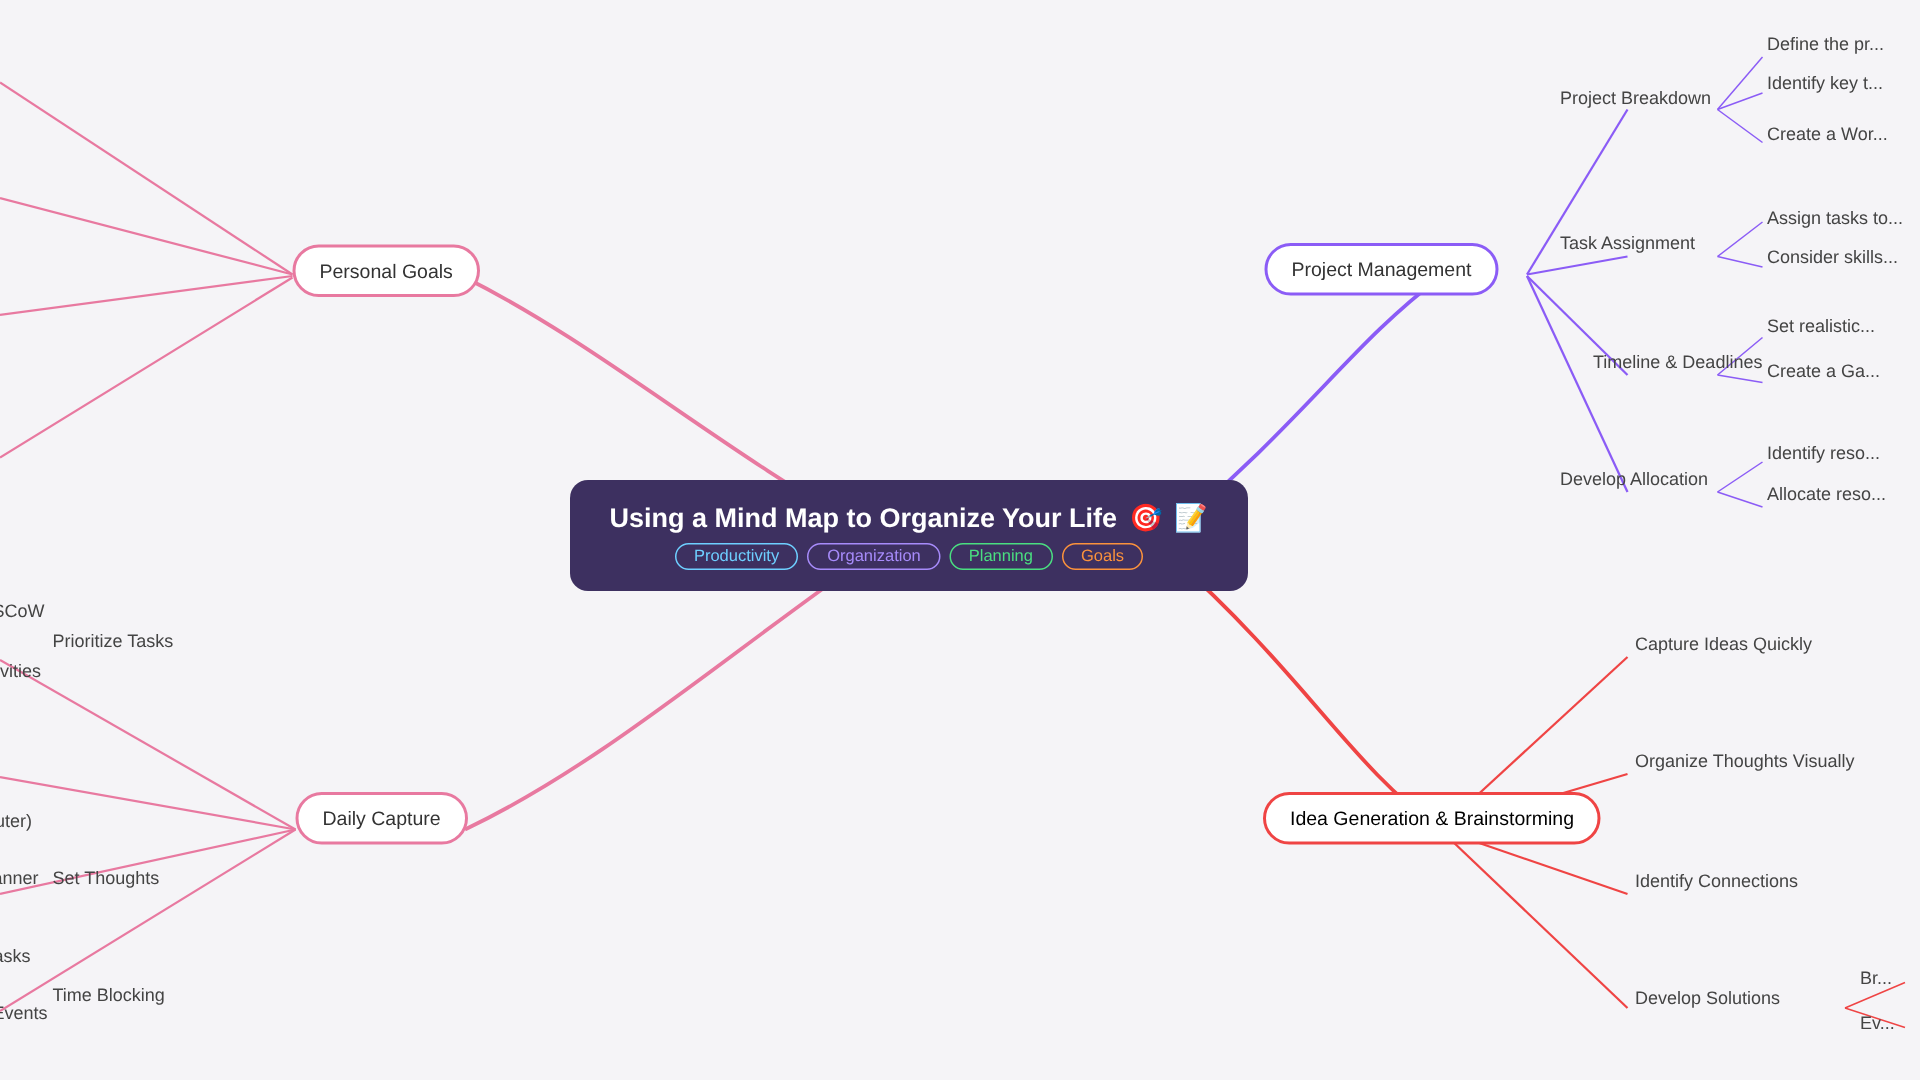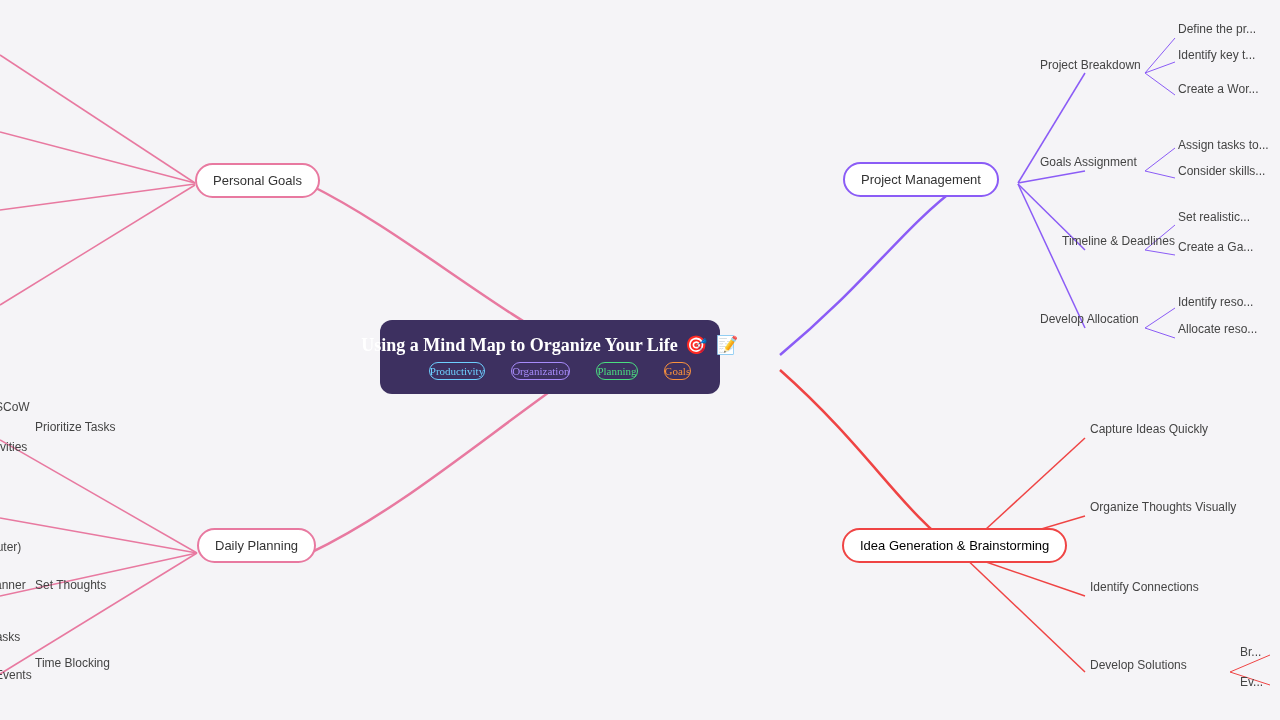--- a/index.html
+++ b/index.html
@@ -35,25 +35,24 @@
       white-space: nowrap;
     }
 
     .node-center {
       background: #3d3060;
       color: #fff;
       border-radius: 12px;
       padding: 14px 24px;
       flex-direction: column;
       gap: 6px;
-      width: 340px;
+      width: 452px;
       left: 380px;
       top: 320px;
       z-index: 10;
-      font-family: Liberation Serif, serif;
     }
 
     .node-center .title {
       font-size: 18px;
       font-weight: 600;
       color: #fff;
       display: flex;
       align-items: center;
       gap: 8px;
     }
@@ -63,23 +62,22 @@
       gap: 6px;
       flex-wrap: wrap;
       justify-content: center;
     }
 
     .tag {
       background: transparent;
       border: 1.5px solid;
       border-radius: 12px;
       font-size: 11px;
-      padding: 2px 0;
+      padding: 2px 12px;
       font-weight: 500;
-      margin-left: 20px;
     }
     .tag-productivity { border-color: #6ecfff; color: #6ecfff; }
     .tag-organization { border-color: #a78bfa; color: #a78bfa; }
     .tag-planning { border-color: #4ade80; color: #4ade80; }
     .tag-goals { border-color: #fb923c; color: #fb923c; }
 
     
     .node-branch-pink {
       background: #fff;
       border: 2px solid #e879a0;
@@ -173,21 +171,21 @@
     <span class="tag tag-planning">Planning</span>
     <span class="tag tag-goals">Goals</span>
   </div>
 </div>
 
 <div class="node node-branch-pink" id="node-personal-goals">
   <span>Personal Goals</span>
 </div>
 
 <div class="node node-branch-pink" id="node-daily-planning">
-  <span>Daily Planning</span>
+  <span>Daily Capture</span>
 </div>
 
 <div class="node node-branch-purple" id="node-project-management">
   <span>Project Management</span>
 </div>
 
 <div class="node node-branch-red" id="node-idea-generation">
   <span>Idea Generation &amp; Brainstorming</span>
 </div>
 
@@ -205,21 +203,21 @@
 <div class="node-text-only" style="left:-25px; top:630px;">...r tasks</div>
 <div class="node-text-only" style="left:-15px; top:668px;">...Events</div>
 <div class="node-text-only" style="left:35px; top:656px;">
   <span>Time Blocking</span>
 </div>
 
 <div class="node-text-only" style="left:1040px; top:58px;">
   <span>Project Breakdown</span>
 </div>
 <div class="node-text-only" style="left:1040px; top:155px;">
-  <span>Goals Assignment</span>
+  <span>Task Assignment</span>
 </div>
 <div class="node-text-only" style="left:1030px; top:234px;margin-left:32px;">
   <span>Timeline &amp; Deadlines</span>
 </div>
 <div class="node-text-only" style="left:1040px; top:312px;">
   <span>Develop Allocation</span>
 </div>
 
 <div class="node-text-only" style="left:1178px; top:22px;">Define the pr...</div>
 <div class="node-text-only" style="left:1178px; top:48px;">Identify key t...</div>

